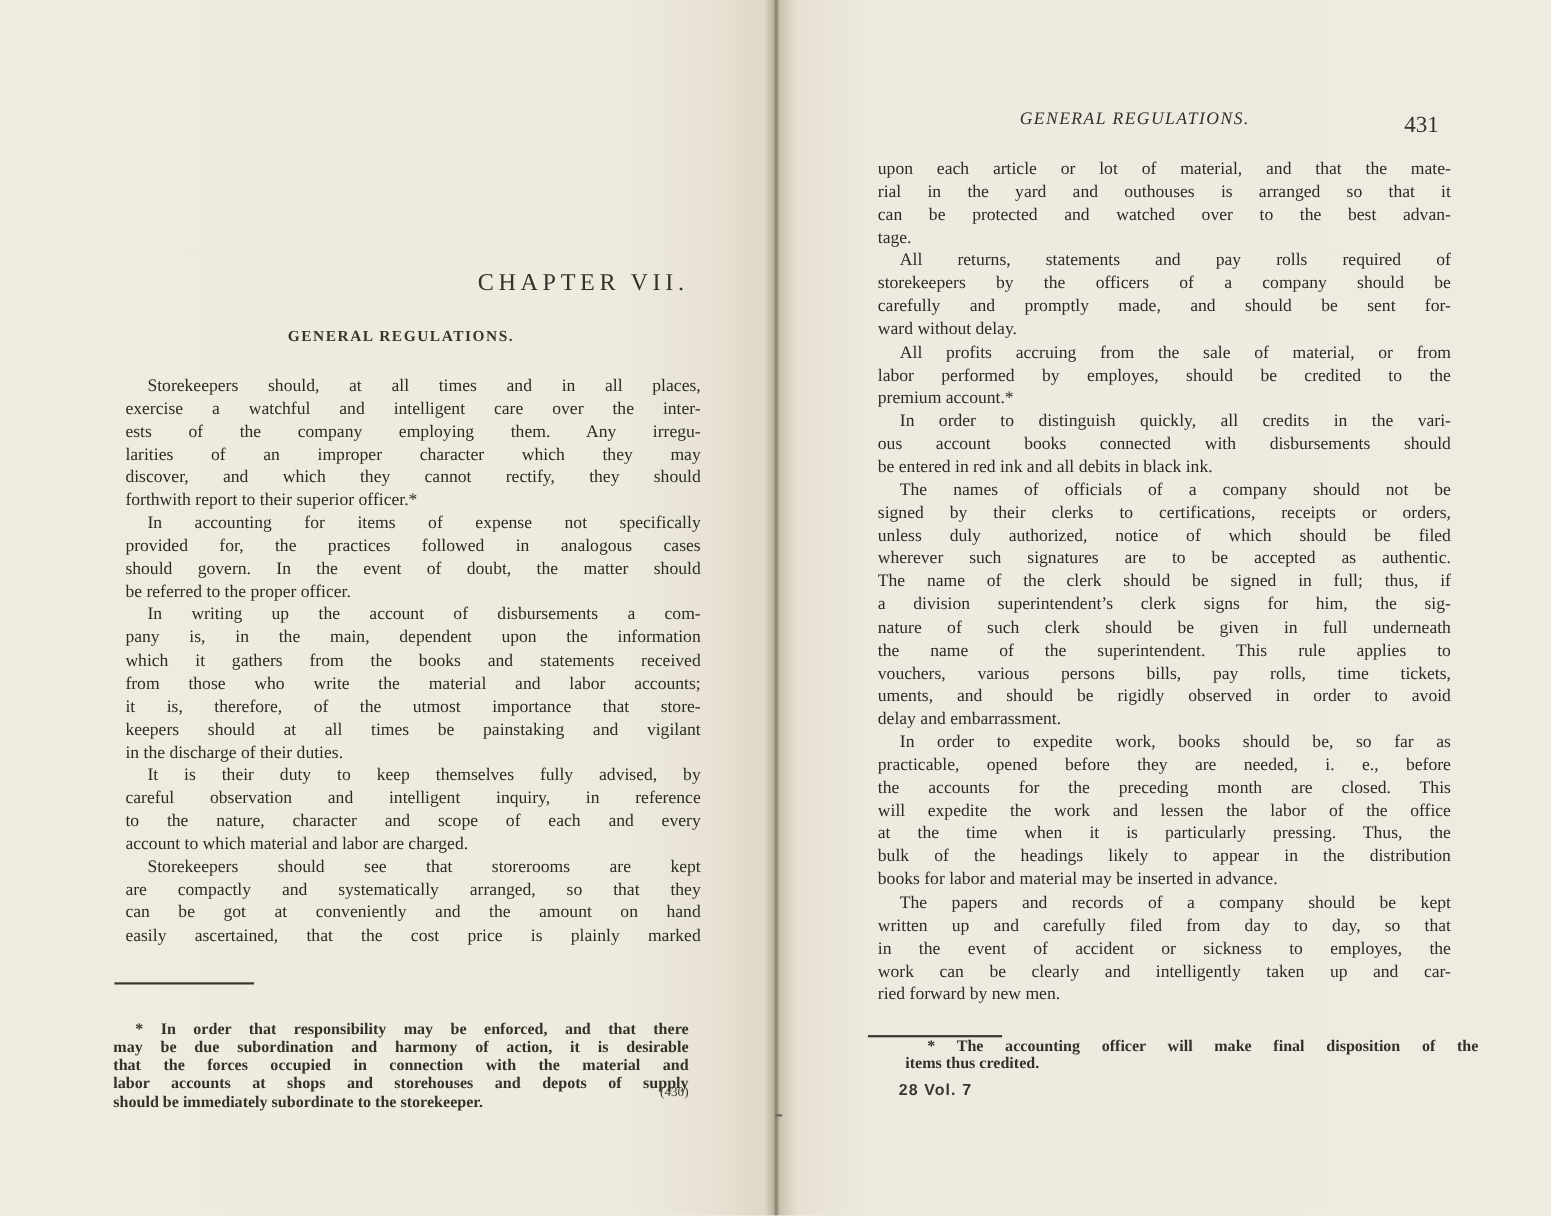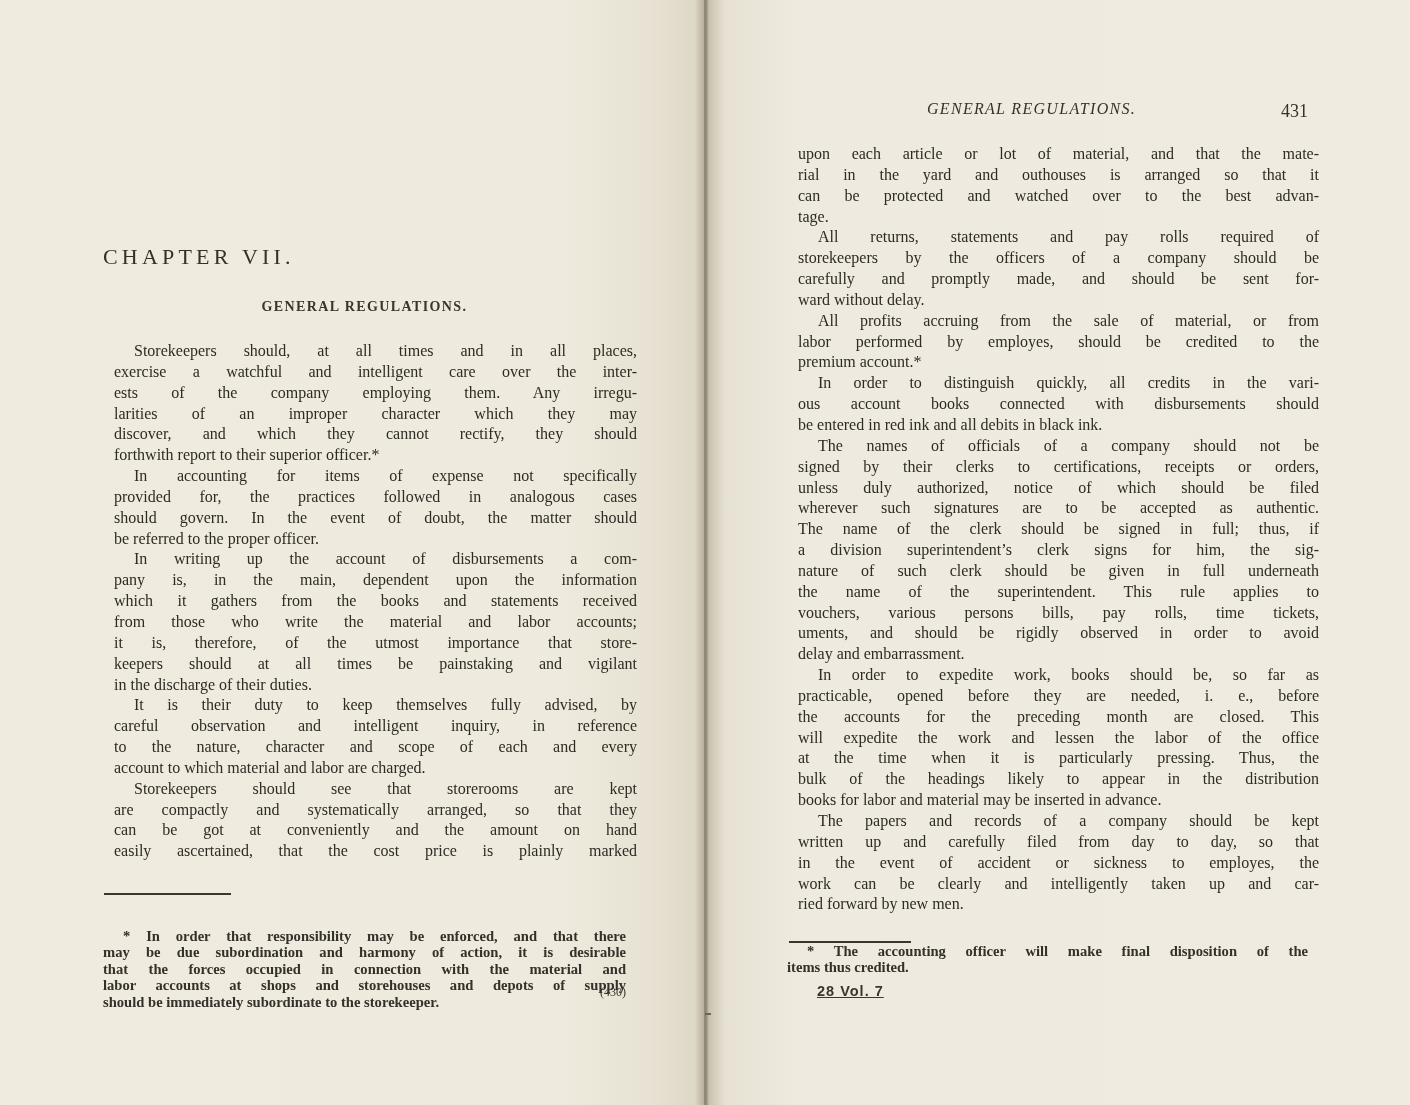--- a/index.html
+++ b/index.html
@@ -45,21 +45,21 @@
       top: 0;
     }
     .page-left { left: 103px; width: 523px; }
     .page-right { left: 787px; width: 521px; }
 
     .chapter-title {
       position: absolute;
       top: 244px;
       left: 0;
       width: 523px;
-      text-align: left;
+      text-align: right;
       font-size: 22px;
       letter-spacing: 4.2px;
       color: #34312a;
     }
     .chapter-subtitle {
       position: absolute;
       top: 299px;
       left: 0;
       width: 523px;
       text-align: center;
@@ -74,21 +74,21 @@
       left: 140px;
       font-style: italic;
       font-size: 16px;
       letter-spacing: 1.3px;
       color: #36322b;
     }
     .page-number {
       position: absolute;
       top: 101px;
       right: 0;
-      font-size: 18px;
+      font-size: 21px;
       color: #36322b;
     }
     .body-text {
       position: absolute;
       left: 11px;
       font-size: 16px;
       line-height: 20.85px;
     }
     .page-left .body-text { top: 341px; width: 523px; }
     .page-right .body-text { top: 144px; width: 521px; }
@@ -114,41 +114,40 @@
     .page-right .footnote-rule { top: 941px; left: 2px; width: 122px; }
     .footnote {
       position: absolute;
       left: 0;
       font-size: 14.6px;
       line-height: 16.4px;
       font-weight: bold;
       color: #34302a;
     }
     .page-left .footnote { top: 901px; width: 523px; margin-top: 27px; }
-    .page-right .footnote { top: 943px; width: 521px; }
+    .page-right .footnote { top: 943px; width: 521px; margin-left: 36px; }
     .footnote .line { height: 16.4px; }
     .folio {
       position: absolute;
       top: 985px;
       left: 0;
       width: 523px;
       text-align: right;
       font-size: 12px;
       color: #3a362e;
     }
     .signature-mark {
       position: absolute;
       top: 983px;
       left: 30px;
       font-family: "Liberation Sans", "DejaVu Sans", sans-serif;
       font-weight: bold;
       font-size: 14.5px;
       letter-spacing: 1px;
       color: #3a362e;
-      text-decoration: underline;
     }
   </style>
 </head>
 <body>
 
 <div class="spread">
   <div class="gutter-line"></div>
   <div class="gutter-tick"></div>
 
   <section class="page page-left">

